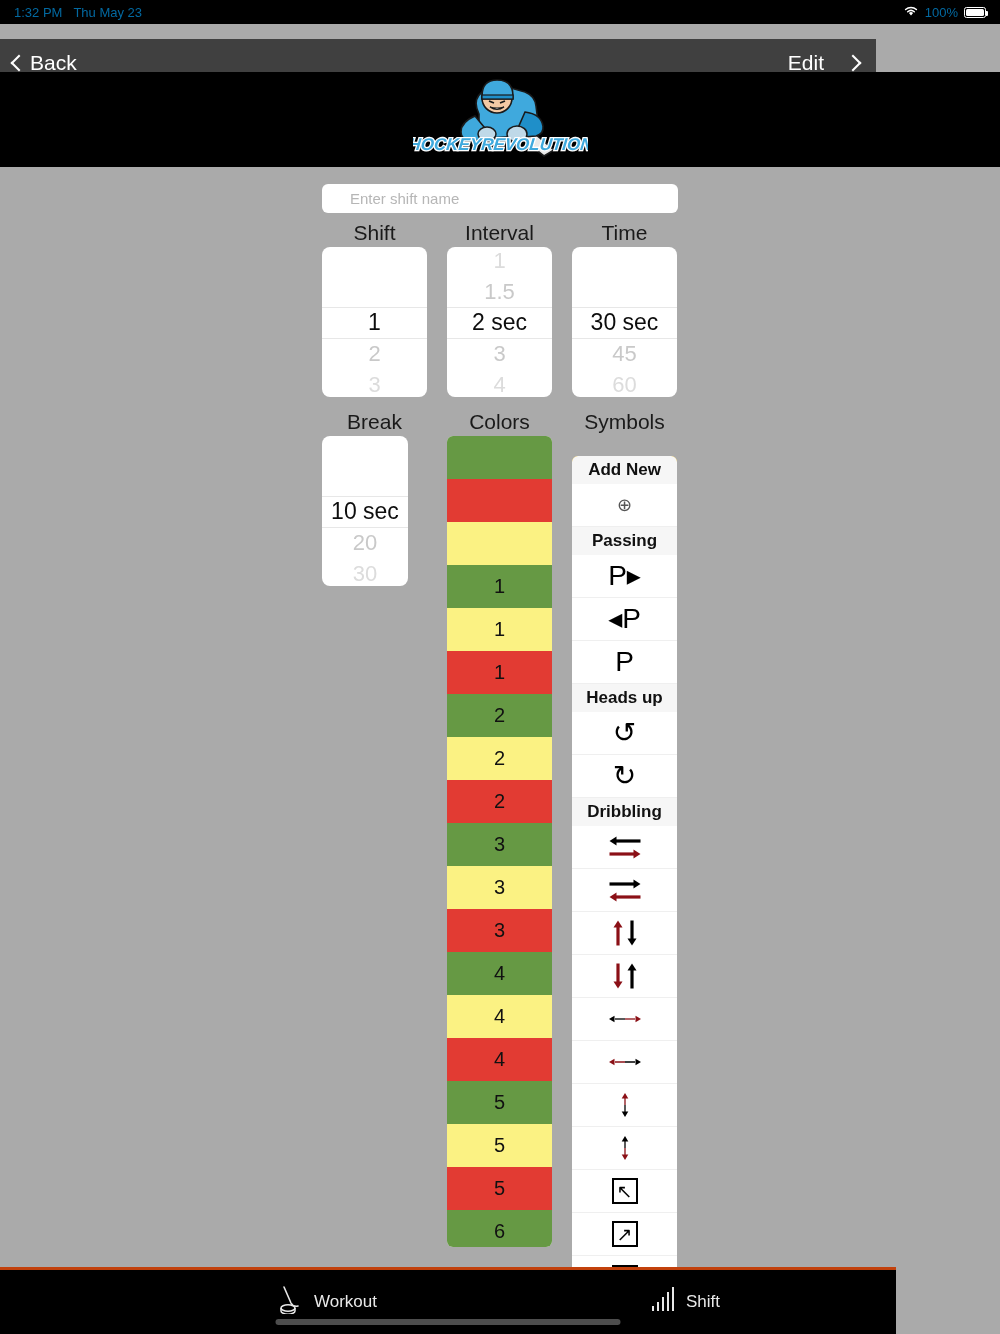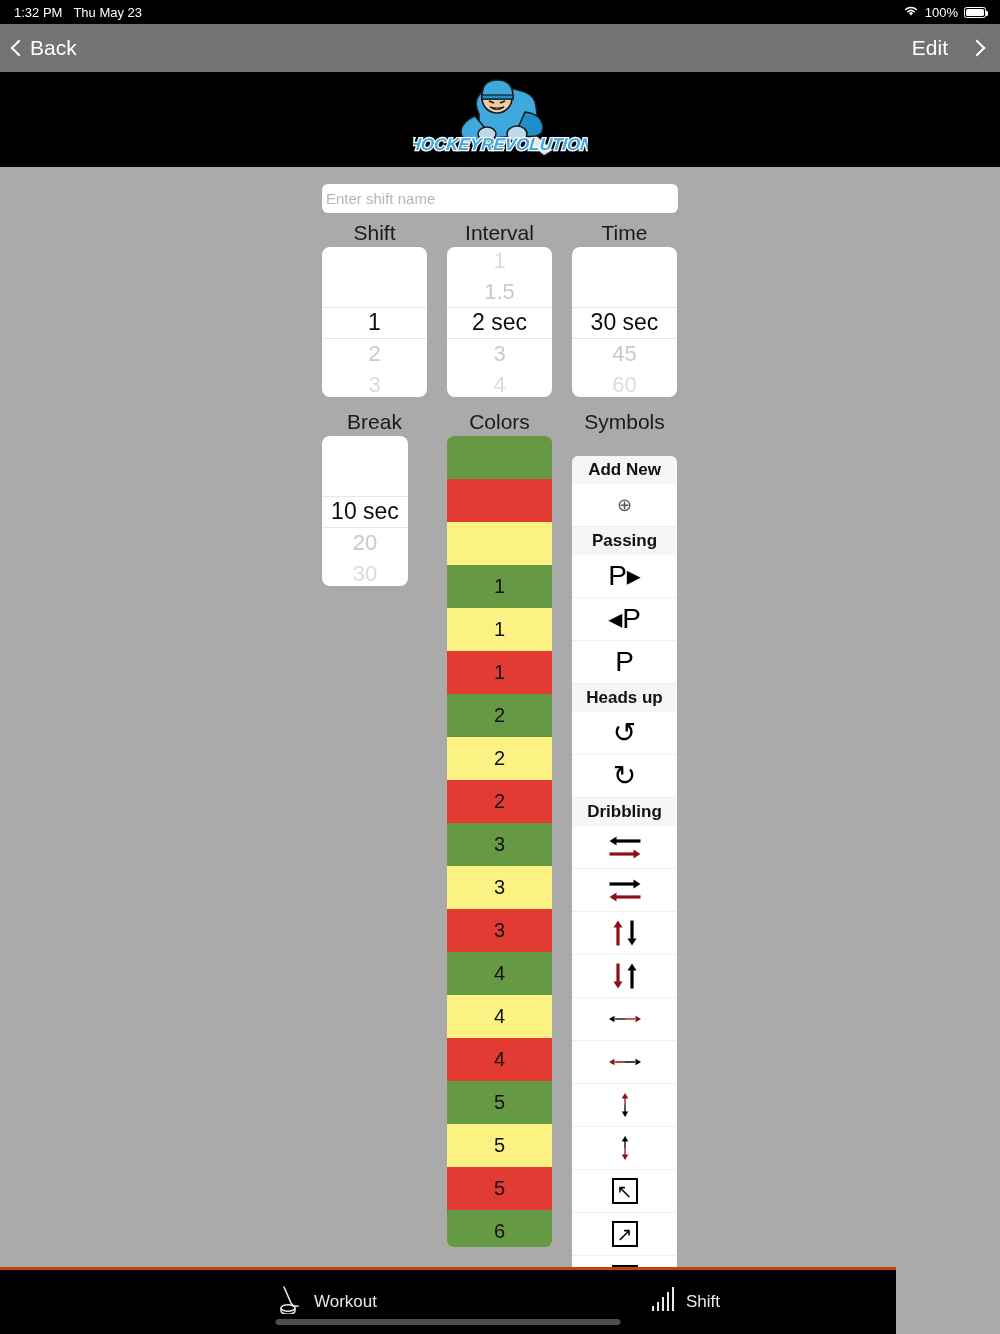--- a/index.html
+++ b/index.html
@@ -6,39 +6,39 @@
   html, body {
     width: 1000px; height: 1334px;
     background: #000; overflow: hidden;
     font-family: "Liberation Sans", sans-serif;
   }
   #screen { position: relative; width: 1000px; height: 1334px; background: #aaaaaa; }
 
   
   .statusbar {
     position: absolute; top: 0; left: 0; width: 1000px; height: 24px;
-    background: #000; color: #ffffff; font-size: 13px;
+    background: #000; color: #0369a1; font-size: 13px;
     display: flex; align-items: center;
   }
   .sb-left { display: flex; align-items: center; gap: 11px; padding-left: 14px; }
   .sb-right { margin-left: auto; display: flex; align-items: center; gap: 6px; padding-right: 14px; }
   .battery {
     width: 22px; height: 11px; border: 1px solid #fff; border-radius: 2.5px;
     position: relative; display: inline-block;
   }
   .battery::after {
     content: ""; position: absolute; right: -3px; top: 3px;
     width: 2px; height: 5px; background: #fff; border-radius: 0 1px 1px 0;
   }
   .battery i { position: absolute; left: 1px; top: 1px; bottom: 1px; right: 1px; background: #fff; border-radius: 1.5px; display: block; }
 
   
   .navbar {
-    position: absolute; top: 24px; left: 0; width: 1000px; height: 48px;
-    background: #737373; color: #fff;
+    position: absolute; top: 39px; left: 0; width: 876px; height: 48px;
+    background: #404040; color: #fff;
   }
   .nav-back {
     position: absolute; left: 10px; top: 50%; transform: translateY(-50%);
     display: flex; align-items: center; gap: 4px; font-size: 21px; color: #fff;
   }
   .nav-fwd {
     position: absolute; right: 14px; top: 50%; transform: translateY(-50%);
     display: flex; align-items: center; gap: 22px; font-size: 21px; color: #fff;
   }
   .chev { width: 16px; height: 16px; display: inline-block; position: relative; }
@@ -55,21 +55,21 @@
     background: #000; display: flex; align-items: center; justify-content: center;
   }
   .logo-wrap { position: relative; width: 175px; height: 95px; }
 
   
   .content { position: absolute; top: 167px; left: 0; width: 1000px; height: 1100px; background: #aaaaaa; }
 
   .shiftname {
     position: absolute; left: 322px; top: 17px; width: 356px; height: 29px;
     background: #fff; border-radius: 6px; border: none;
-    font-size: 15px; color: #b6b6b6; padding: 0 4px;
+    font-size: 15px; color: #b6b6b6; padding: 0 28px;
     font-family: "Liberation Sans", sans-serif; line-height: 29px;
   }
 
   .col-label {
     position: absolute; font-size: 21px; color: #1a1a1a; text-align: center;
   }
 
   .picker {
     position: absolute; background: #fff; border-radius: 8px; overflow: hidden;
   }

